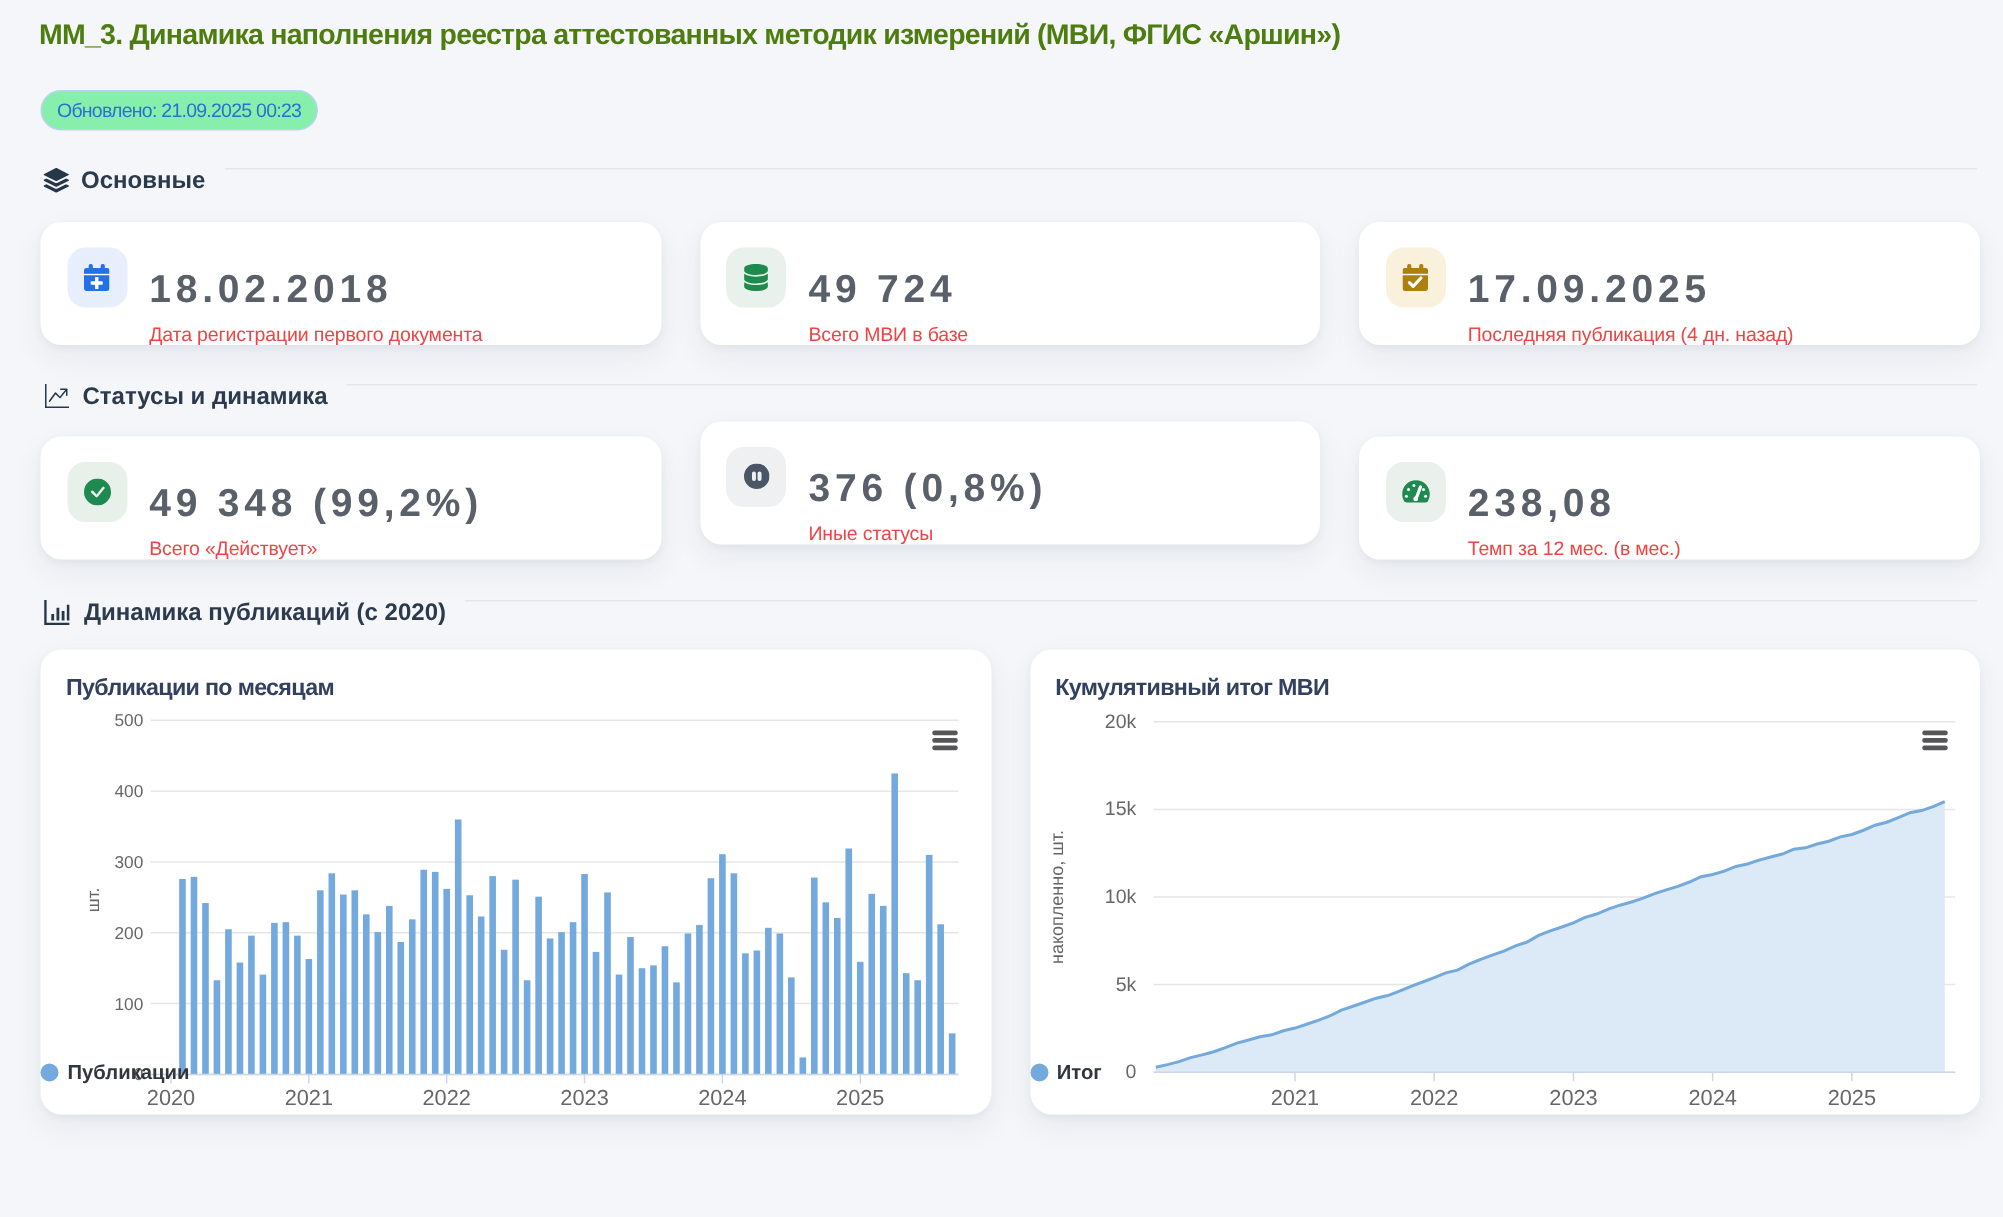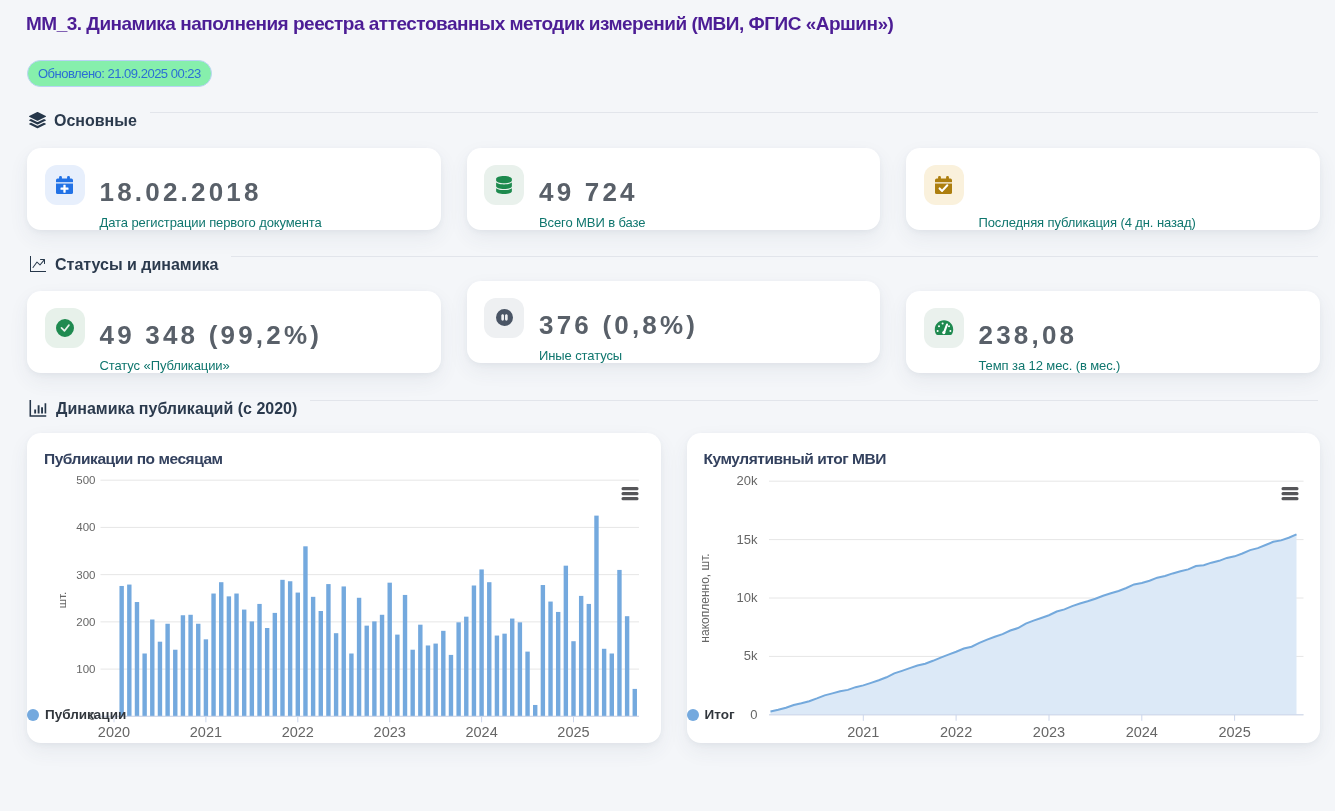--- a/index.html
+++ b/index.html
@@ -1,29 +1,29 @@
 <!DOCTYPE html>
 <html lang="ru"><head>
 <meta charset="utf-8">
 <style>
 *{margin:0;padding:0;box-sizing:border-box}
 html,body{width:1335px;height:811px;overflow:hidden}
 body{background:#f4f6f9;font-family:"Liberation Sans",sans-serif;position:relative}
 .abs{position:absolute}
-h1.title{left:26px;top:13px;font-size:19px;font-weight:bold;color:#4c1d95;letter-spacing:-.5px}
+h1.title{left:26px;top:13px;font-size:19px;font-weight:bold;color:#4d7c0f;letter-spacing:-.5px}
 .badge{left:27px;top:60px;height:27px;line-height:25px;padding:0 10px;background:#86efac;border:1px solid #b9d3f4;border-radius:14px;color:#2b6fd4;font-size:13px;letter-spacing:-.5px}
 .sect{height:20px;display:flex;align-items:flex-start;left:27px;right:17px}
 .sect svg{margin-left:2px}.sect .txt{font-size:16px;font-weight:bold;color:#2b3a4d;margin-left:8px;white-space:nowrap}
 .sect .line{flex:1;height:1px;background:#e2e5eb;margin-left:13px}
 .card{background:#fff;border-radius:14px;box-shadow:0 8px 20px rgba(50,70,100,.07),0 2px 5px rgba(50,70,100,.05)}
 .kcard{width:413.5px;height:82px;display:flex;align-items:flex-end;padding:0 16px 0 17.5px}
 .tile{width:40px;height:40px;border-radius:12px;flex:0 0 auto;display:flex;align-items:center;justify-content:center;align-self:flex-start;margin-top:16.5px}
 .kt{margin-left:15px;min-width:0}
 .kv{font-size:26px;font-weight:bold;color:#596069;letter-spacing:3.2px;white-space:nowrap;transform:translateY(-2px)}
-.kl{font-size:13px;color:#0f766e;margin-top:5px;white-space:nowrap;letter-spacing:-.1px}
+.kl{font-size:13px;color:#ef4444;margin-top:5px;white-space:nowrap;letter-spacing:-.1px}
 .chcard{width:633.5px;height:310px}
 .chtitle{position:absolute;left:17px;top:17px;font-size:15.5px;font-weight:bold;color:#33415e;letter-spacing:-.45px}
 .legend{position:absolute;bottom:21px;left:0;width:100%;text-align:left;font-size:13.5px;font-weight:bold;color:#32373d}
 .legend .dot{display:inline-block;width:12px;height:12px;border-radius:50%;background:#74a9de;vertical-align:-1.5px;margin-right:6px}
 </style>
 </head>
 <body>
 <h1 class="abs title">ММ_3. Динамика наполнения реестра аттестованных методик измерений (МВИ, ФГИС «Аршин»)</h1>
 <div class="abs badge">Обновлено: 21.09.2025 00:23</div>
 
@@ -71,41 +71,42 @@
     <svg width="17" height="18" viewBox="0 0 17 18" fill="#ad7f0f">
         <rect x="3.1" y="0" width="2.8" height="5" rx="1.2"></rect>
         <rect x="11.1" y="0" width="2.8" height="5" rx="1.2"></rect>
         <path d="M1.6 2.6h13.8a1.6 1.6 0 0 1 1.6 1.6v2.4H0V4.2a1.6 1.6 0 0 1 1.6-1.6z"></path>
         <rect x="0" y="6.55" width="17" height="0.95" fill="#fff"></rect>
         <path d="M0 7.5h17v8.9a1.6 1.6 0 0 1-1.6 1.6H1.6A1.6 1.6 0 0 1 0 16.4z"></path>
         <path d="M4.6 12.4l2.5 2.5 5.2-5.6" fill="none" stroke="#fff" stroke-width="2.1" stroke-linecap="round" stroke-linejoin="round"></path>
       </svg>
   </div>
   <div class="kt">
+      <div class="kv">17.09.2025</div>
       <div class="kl">Последняя публикация (4 дн. назад)</div>
     </div>
 </div>
 
 <div class="abs sect" style="top:256px">
 <svg width="18" height="16" viewBox="0 0 16 16" fill="#26374a">
       <path d="M0 0h1v15h15v1H0zm10 3.5a.5.5 0 0 1 .5-.5h4a.5.5 0 0 1 .5.5v4a.5.5 0 0 1-1 0V4.9l-3.613 4.417a.5.5 0 0 1-.74.037L7.06 6.767l-3.656 5.027a.5.5 0 0 1-.808-.588l4-5.5a.5.5 0 0 1 .758-.06l2.609 2.61L13.445 4H10.5a.5.5 0 0 1-.5-.5"></path>
     </svg>
 <span class="txt">Статусы и динамика</span>
     <span class="line"></span>
 </div>
 
 <div class="abs kcard card" style="left:27px;top:291px">
   <div class="tile" style="background:#e7f1ea">
     <svg width="18" height="18" viewBox="0 0 16 16" fill="#1f8a50">
         <path d="M16 8A8 8 0 1 1 0 8a8 8 0 0 1 16 0m-3.97-3.03a.75.75 0 0 0-1.08.022L7.477 9.417 5.384 7.323a.75.75 0 0 0-1.06 1.06L6.97 11.03a.75.75 0 0 0 1.079-.02l3.992-4.99a.75.75 0 0 0-.01-1.05z"></path>
       </svg>
   </div>
   <div class="kt">
       <div class="kv">49 348 (99,2%)</div>
-      <div class="kl">Статус «Публикации»</div>
+      <div class="kl">Всего «Действует»</div>
     </div>
 </div>
 <div class="abs kcard card" style="left:466.5px;top:281px">
   <div class="tile" style="background:#eef0f2">
     <svg width="17" height="17" viewBox="0 0 16 16" fill="#4a5565">
         <path d="M16 8A8 8 0 1 1 0 8a8 8 0 0 1 16 0M6.25 5C5.56 5 5 5.56 5 6.25v3.5a1.25 1.25 0 1 0 2.5 0v-3.5C7.5 5.56 6.94 5 6.25 5m3.5 0c-.69 0-1.25.56-1.25 1.25v3.5a1.25 1.25 0 1 0 2.5 0v-3.5C11 5.56 10.44 5 9.75 5"></path>
       </svg>
   </div>
   <div class="kt">
       <div class="kv">376 (0,8%)</div>

